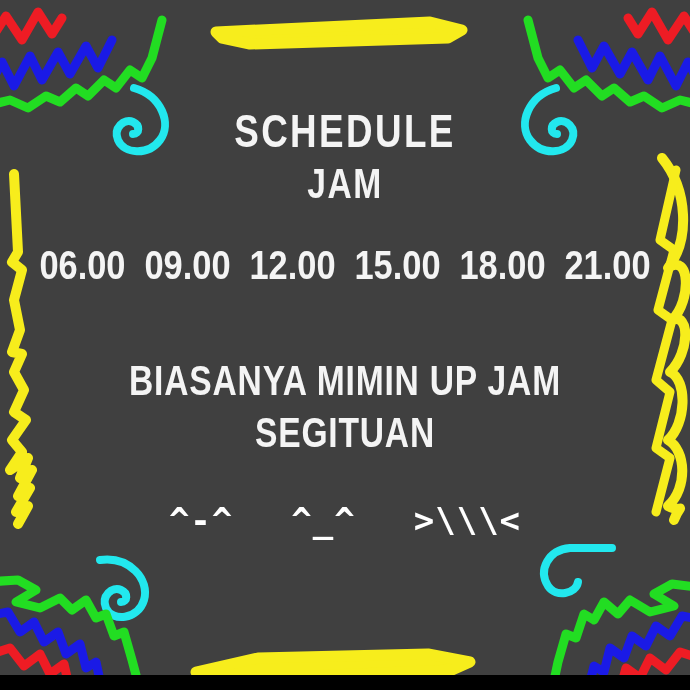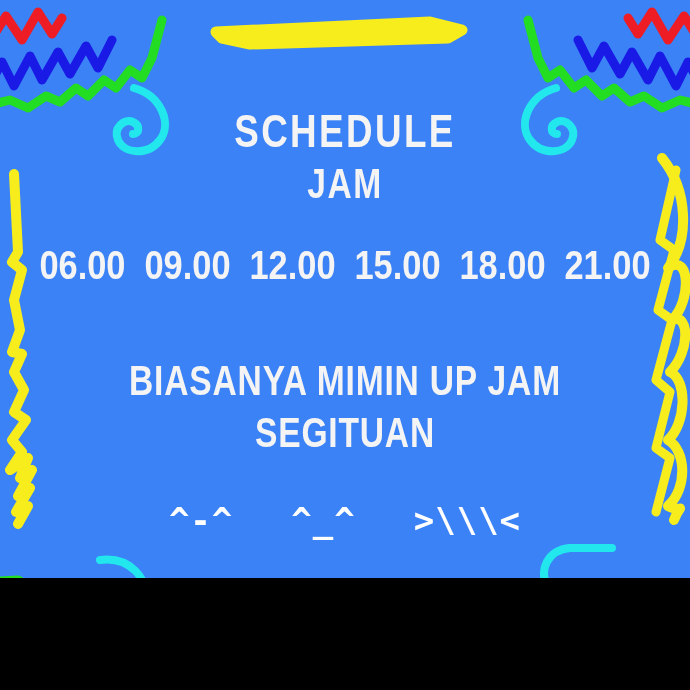--- a/index.html
+++ b/index.html
@@ -4,22 +4,22 @@
 <style>
   * { margin:0; padding:0; box-sizing:border-box; }
   html, body {
     width:690px; height:690px;
     background:#000;
     font-family:"Liberation Sans", sans-serif;
     overflow:hidden;
   }
   #poster {
     position:relative;
-    width:690px; height:578px;
-    background:#3b82f6;
+    width:690px; height:675px;
+    background:#404040;
     overflow:hidden;
   }
   #doodles {
     position:absolute; left:0; top:0;
     width:690px; height:690px;
     pointer-events:none;
   }
   #content {
     position:absolute; left:0; top:0;
     width:690px; height:690px;

